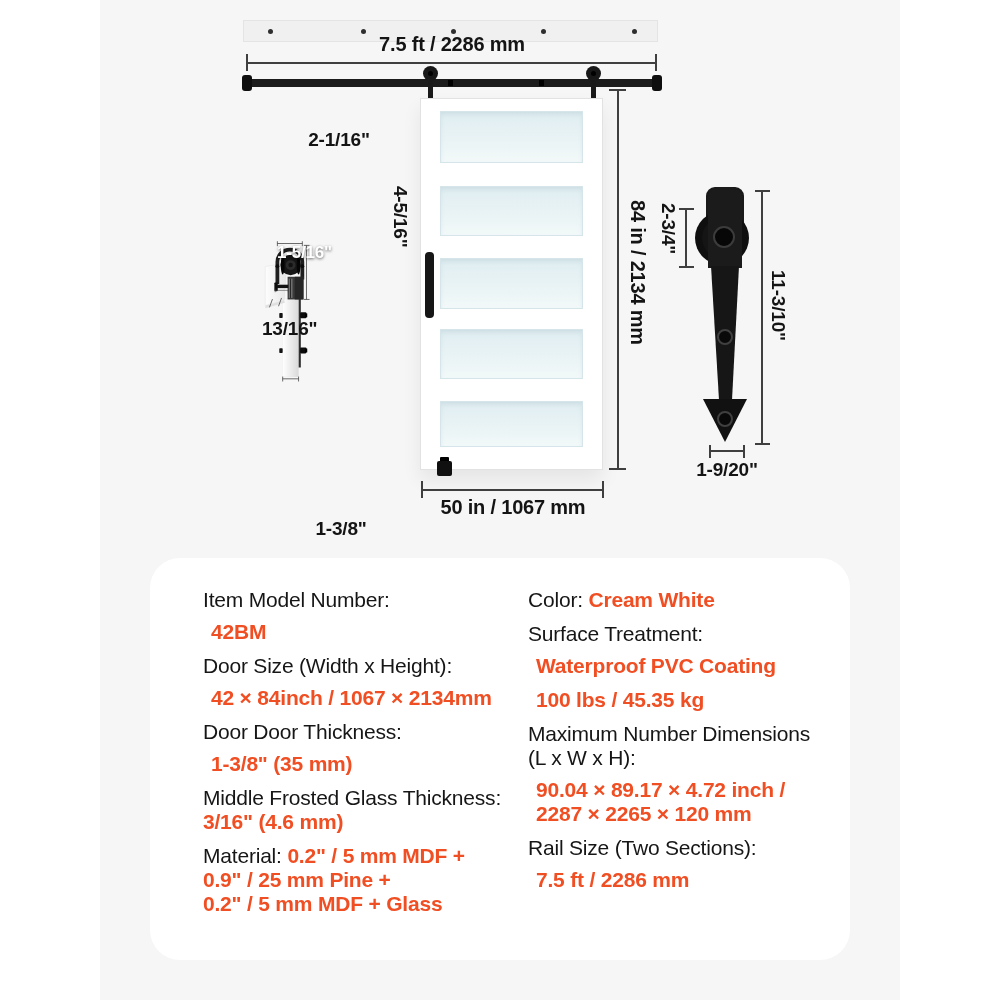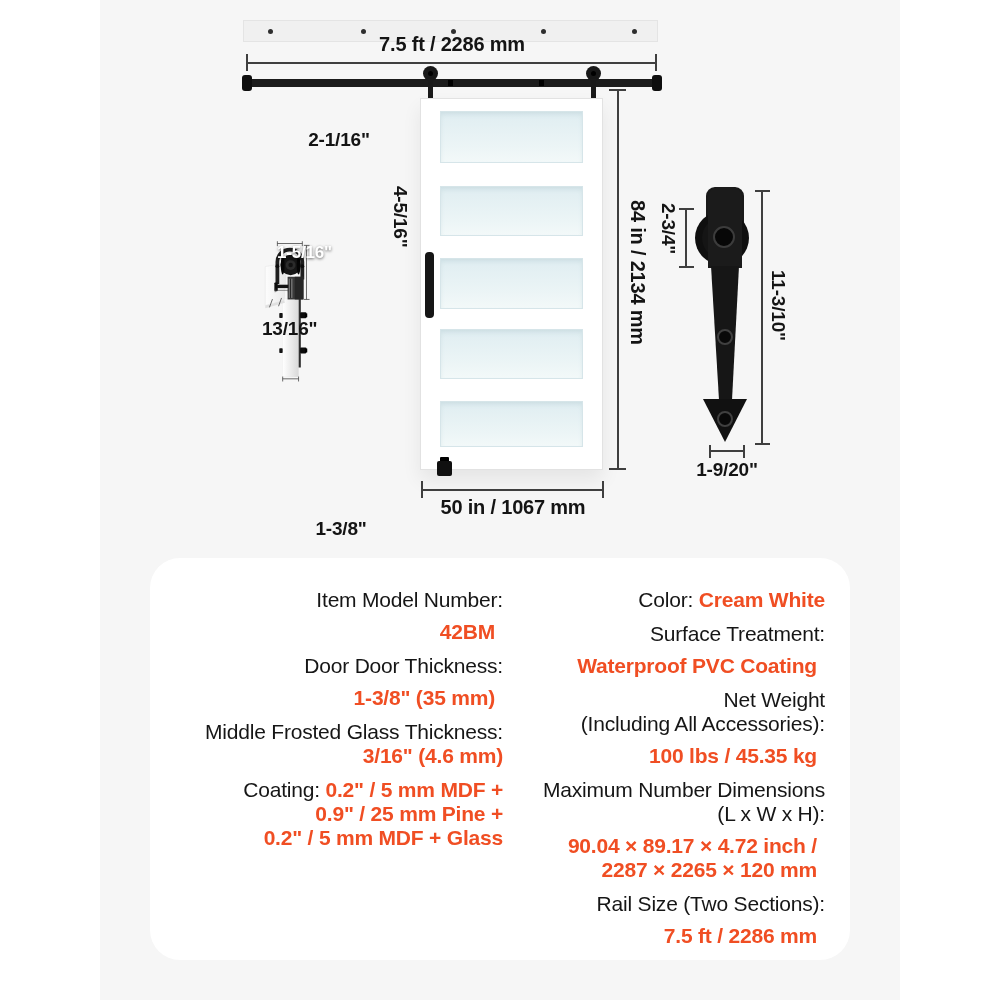--- a/index.html
+++ b/index.html
@@ -40,21 +40,21 @@
   .panel{position:absolute;left:19px;width:143px;
          background:linear-gradient(180deg,#DFEDF1 0%,#ECF5F6 70%,#F3F9F9 100%);
          box-shadow:inset 0 0 0 1px #D6E5E9, inset 0 3px 5px rgba(110,150,160,.18);}
   .handle{position:absolute;left:425px;top:252px;width:9px;height:66px;background:#161616;border-radius:4px;}
   .floor-guide{position:absolute;left:437px;top:461px;width:15px;height:15px;background:#101010;border-radius:2px;}
   .floor-guide-cap{position:absolute;left:440px;top:457px;width:9px;height:6px;background:#000;border-radius:1px;}
 
   
   .card{position:absolute;left:150px;top:558px;width:700px;height:402px;
         background:#FFFFFF;border-radius:30px;}
-  .cols{display:flex;padding:30px 0 0 53px;gap:25px;text-align:right;}
+  .cols{display:flex;padding:30px 0 0 53px;gap:25px;}
   .col-l{width:300px;}
   .col-r{width:297px;}
   .spec{margin:0 0 10px 0;}
   .lbl{margin:0;font-size:21px;line-height:24px;color:#161616;letter-spacing:-0.2px;white-space:pre-line;}
   .val{margin:8px;font-size:21px;line-height:24px;font-weight:700;color:var(--accent,#F04E23);
        letter-spacing:-0.2px;white-space:pre-line;}
   .mix{margin:0;font-size:21px;line-height:24px;letter-spacing:-0.2px;}
   .lbl-in{color:#161616;white-space:pre-line;}
   .val-in{font-weight:700;color:var(--accent,#F04E23);white-space:pre-line;}
   .val-in::before{content:" ";}
@@ -207,49 +207,51 @@
   <div class="dim-label sm" style="left:688px;top:459px;width:78px">1-9/20"</div>
 
   <div class="card">
     <div class="cols">
       <div class="col-l">
         <div class="spec">
           <p class="lbl">Item Model Number:</p>
           <p class="val">42BM</p>
         </div>
         <div class="spec">
+          <p class="lbl">Door Size (Width x Height):</p>
+          <p class="val">42 × 84inch / 1067 × 2134mm</p>
+        </div>
+        <div class="spec">
           <p class="lbl">Door Door Thickness:</p>
           <p class="val">1-3/8" (35 mm)</p>
         </div>
         <div class="spec">
           <p class="mix">
             <span class="lbl-in">Middle Frosted Glass Thickness:</span><span class="val-in">3/16" (4.6 mm)</span>
           </p>
         </div>
         <div class="spec">
           <p class="mix">
-            <span class="lbl-in">Coating:</span><span class="val-in">0.2" / 5 mm MDF +
+            <span class="lbl-in">Material:</span><span class="val-in">0.2" / 5 mm MDF +
 0.9" / 25 mm Pine +
 0.2" / 5 mm MDF + Glass</span>
           </p>
         </div>
       </div>
       <div class="col-r">
         <div class="spec">
           <p class="mix">
             <span class="lbl-in">Color:</span><span class="val-in">Cream White</span>
           </p>
         </div>
         <div class="spec">
           <p class="lbl">Surface Treatment:</p>
           <p class="val">Waterproof PVC Coating</p>
         </div>
         <div class="spec">
-          <p class="lbl">Net Weight
-(Including All Accessories):</p>
           <p class="val">100 lbs / 45.35 kg</p>
         </div>
         <div class="spec">
           <p class="lbl">Maximum Number Dimensions
 (L x W x H):</p>
           <p class="val">90.04 × 89.17 × 4.72 inch /
 2287 × 2265 × 120 mm</p>
         </div>
         <div class="spec">
           <p class="lbl">Rail Size (Two Sections):</p>

